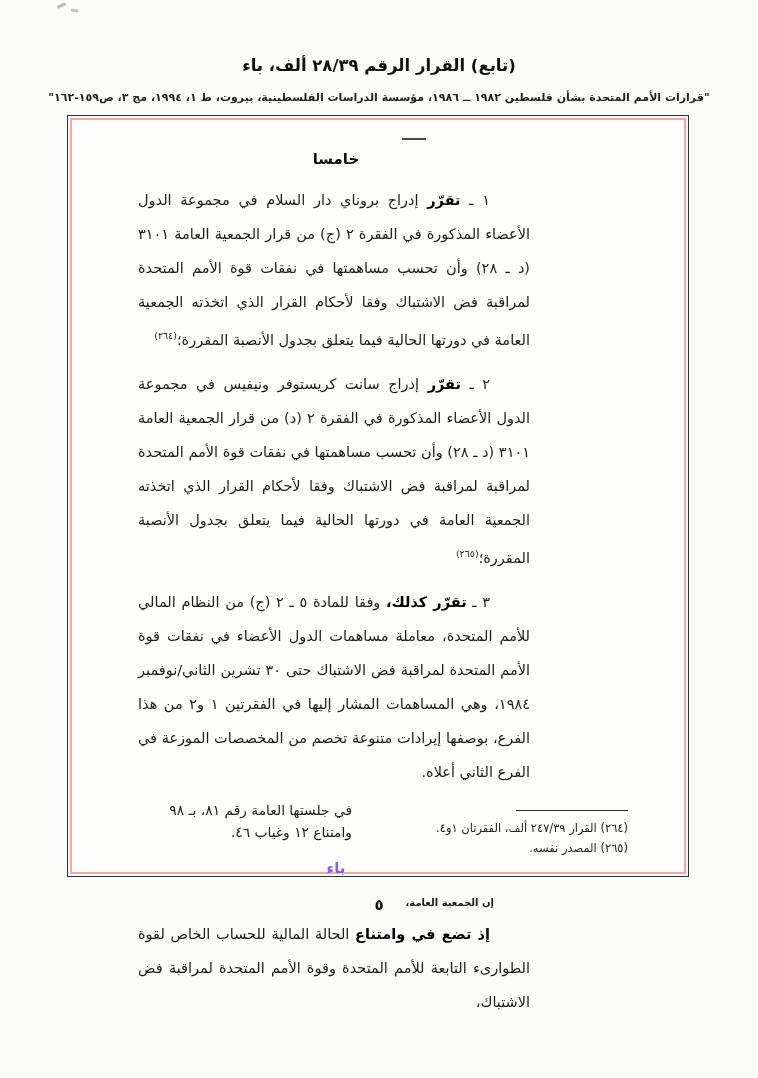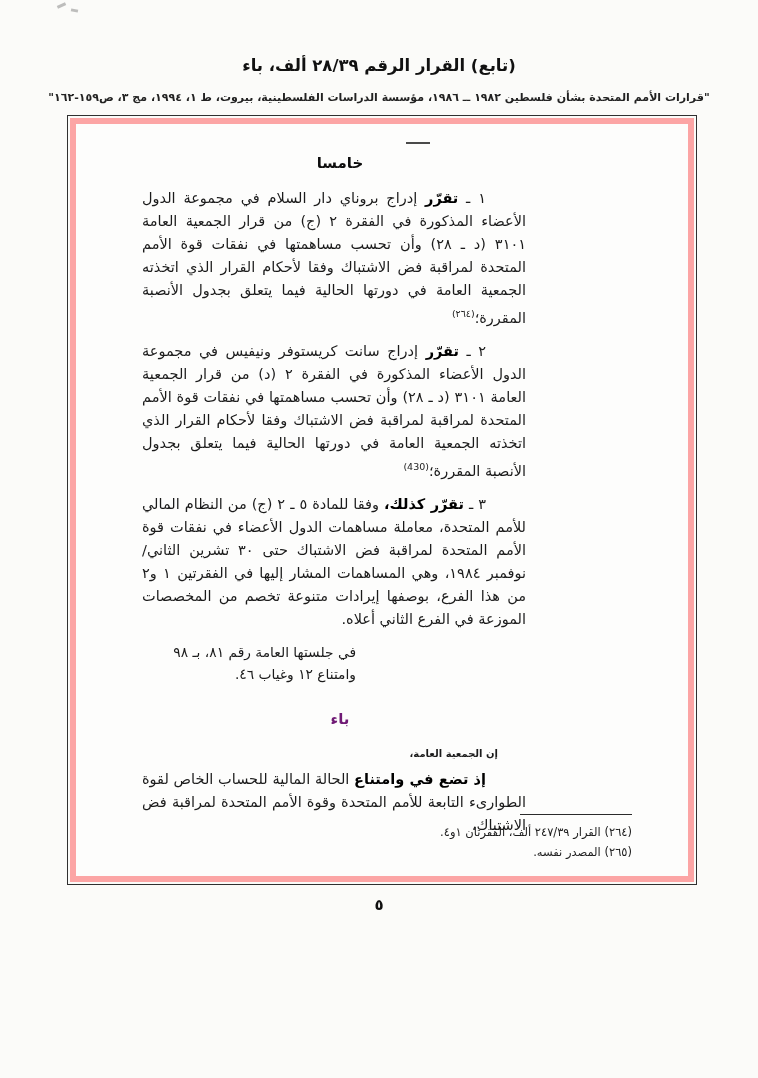--- a/index.html
+++ b/index.html
@@ -12,39 +12,39 @@
   .header-title{
     position:absolute; top:56px; left:0; right:0; text-align:center;
     font-size:16.5px; font-weight:bold; color:#111; letter-spacing:0;
   }
   .header-citation{
     position:absolute; top:91px; left:0; right:0; text-align:center;
     font-size:11px; font-weight:bold; color:#222;
   }
   .frame{
     position:absolute; left:70px; top:118px; width:612px; height:752px;
-    border:6px solid #fca5a5; outline:1px solid #303030; outline-offset:2px;
+    border:2px solid #fca5a5; outline:1px solid #303030; outline-offset:2px;
     background:#fdfdfc;
   }
   .art-dash{ position:absolute; top:18px; left:330px; width:24px; height:2px; background:#4a4a4a; }
   .speck{ position:absolute; background:#8a8a8a; opacity:.55; }
   .speck.s1{ left:57px; top:4px; width:9px; height:3px; transform:rotate(-25deg); }
   .speck.s2{ left:71px; top:9px; width:7px; height:3px; transform:rotate(10deg); }
   .column{ position:absolute; top:30px; left:66px; width:396px; }
   .h-section{ text-align:center; font-weight:bold; font-size:15px; margin:0 0 15px 0; color:#0e0e0e; }
   .para{
-    font-size:14.5px; line-height:23px; text-align:justify; text-indent:40px;
-    margin:0 12px 10px 0;
+    font-size:14.5px; line-height:34px; text-align:justify; text-indent:40px;
+    margin:0 4px 10px 0;
   }
   .para b, .intro b{ color:#000; }
   .fn-ref{ font-size:9.5px; vertical-align:super; letter-spacing:-.3px; }
   .adoption{ width:212px; margin:5px 182px 0 0; font-size:13.8px; line-height:22px; }
   .adoption .ad-line{ text-align:right; }
   .adoption .ad-note{ font-size:11.3px; margin-top:3px; text-align:right; }
-  .h-b{ text-align:center; font-weight:bold; font-size:15px; margin:25px 0 14px 0; color:#701a75; }
+  .h-b{ text-align:center; font-weight:bold; font-size:15px; margin:16px 0 14px 0; color:#8b5cf6; }
   .intro{ font-size:10px; line-height:23.5px; text-indent:40px; font-weight:bold; margin:8px 0 3px 0; }
   .b-para{ margin-bottom:0; }
   .footnotes{
     position:absolute; top:690px; right:56px; width:240px;
     font-size:11.5px; line-height:20px; text-align:right; color:#1d1d1d;
   }
   .fn-rule{ width:112px; height:1px; background:#2b2b2b; margin:0 0 7px auto; }
   .page-number{
     position:absolute; top:896px; left:0; right:0; text-align:center;
     font-size:15px; font-weight:bold; color:#111;
@@ -61,21 +61,21 @@
 
 <div class="frame">
   <span class="art-dash"></span>
 
   <div class="column">
 
     <div class="h-section">خامسا</div>
 
     <p class="para"><span>١ ـ </span><b>تقرّر</b><span> إدراج بروناي دار السلام في مجموعة الدول الأعضاء المذكورة في الفقرة ٢ (ج) من قرار الجمعية العامة ٣١٠١ (د ـ ٢٨) وأن تحسب مساهمتها في نفقات قوة الأمم المتحدة لمراقبة فض الاشتباك وفقا لأحكام القرار الذي اتخذته الجمعية العامة في دورتها الحالية فيما يتعلق بجدول الأنصبة المقررة؛</span><span class="fn-ref">(٢٦٤)</span></p>
 
-    <p class="para"><span>٢ ـ </span><b>تقرّر</b><span> إدراج سانت كريستوفر ونيفيس في مجموعة الدول الأعضاء المذكورة في الفقرة ٢ (د) من قرار الجمعية العامة ٣١٠١ (د ـ ٢٨) وأن تحسب مساهمتها في نفقات قوة الأمم المتحدة لمراقبة لمراقبة فض الاشتباك وفقا لأحكام القرار الذي اتخذته الجمعية العامة في دورتها الحالية فيما يتعلق بجدول الأنصبة المقررة؛</span><span class="fn-ref">(430)</span></p>
+    <p class="para"><span>٢ ـ </span><b>تقرّر</b><span> إدراج سانت كريستوفر ونيفيس في مجموعة الدول الأعضاء المذكورة في الفقرة ٢ (د) من قرار الجمعية العامة ٣١٠١ (د ـ ٢٨) وأن تحسب مساهمتها في نفقات قوة الأمم المتحدة لمراقبة لمراقبة فض الاشتباك وفقا لأحكام القرار الذي اتخذته الجمعية العامة في دورتها الحالية فيما يتعلق بجدول الأنصبة المقررة؛</span><span class="fn-ref">(٢٦٥)</span></p>
 
     <p class="para"><span>٣ ـ </span><b>تقرّر كذلك،</b><span> وفقا للمادة ٥ ـ ٢ (ج) من النظام المالي للأمم المتحدة، معاملة مساهمات الدول الأعضاء في نفقات قوة الأمم المتحدة لمراقبة فض الاشتباك حتى ٣٠ تشرين الثاني/نوفمبر ١٩٨٤، وهي المساهمات المشار إليها في الفقرتين ١ و٢ من هذا الفرع، بوصفها إيرادات متنوعة تخصم من المخصصات الموزعة في الفرع الثاني أعلاه.</span></p>
 
     <div class="adoption">
       <div class="ad-line">في جلستها العامة رقم ٨١، بـ ٩٨</div>
       <div class="ad-line">وامتناع ١٢ وغياب ٤٦.</div>
     </div>
 
     <div class="h-b">باء</div>
 

